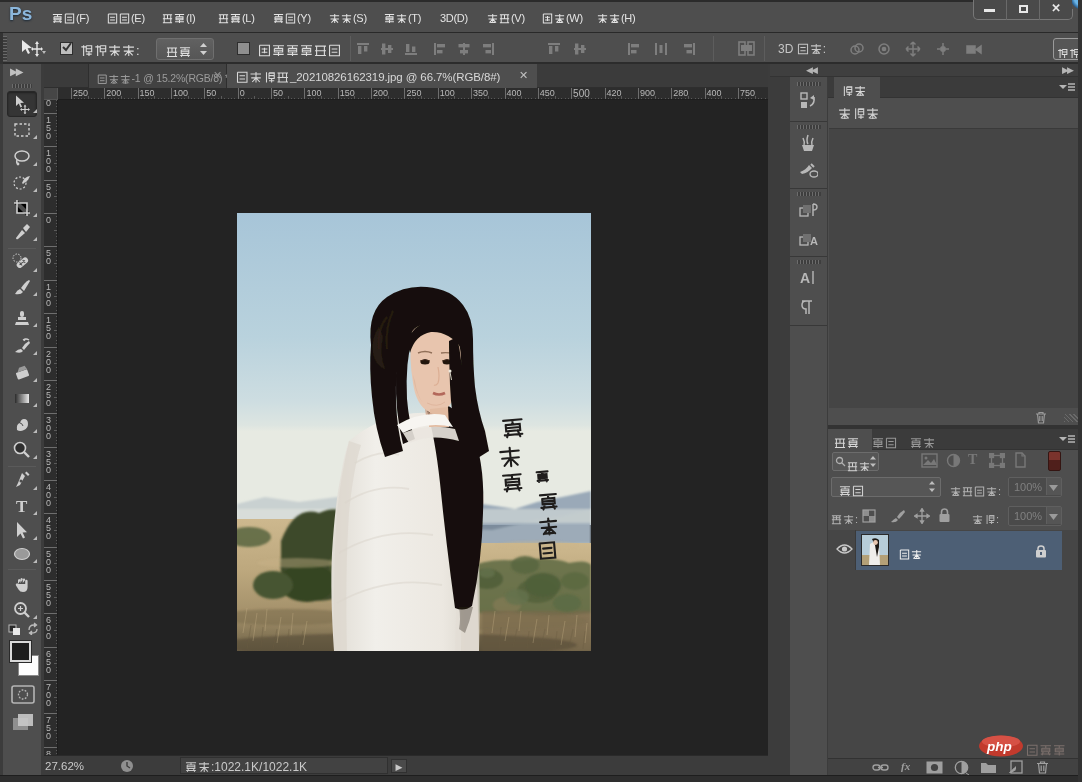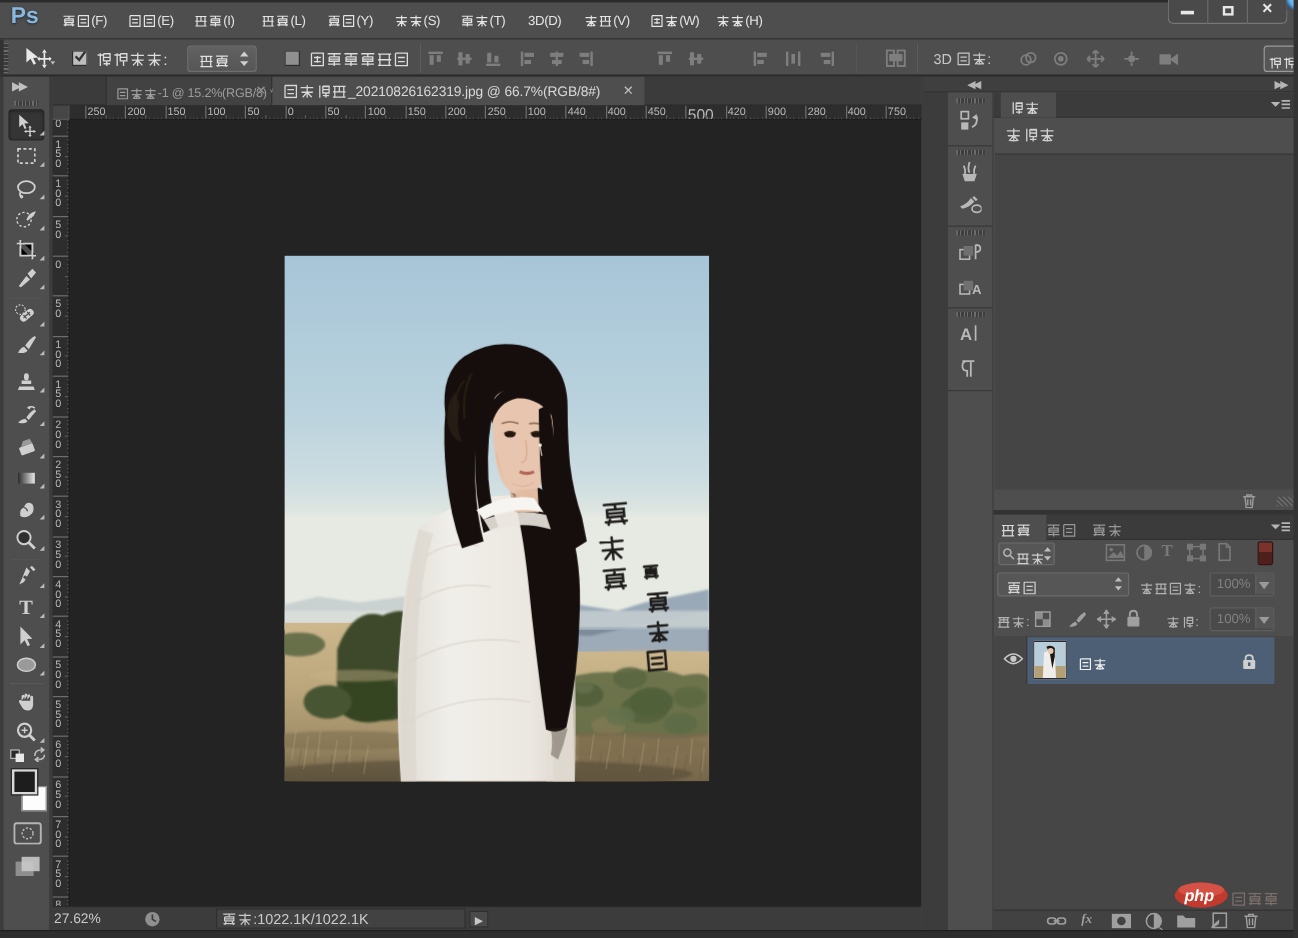--- a/index.html
+++ b/index.html
@@ -558,21 +558,21 @@
     <div style="position:absolute;left:383.1px;top:9.5px;width:1px;height:2.5px;background:#5a5a5a"></div>
     <div style="position:absolute;left:386.4px;top:9.5px;width:1px;height:2.5px;background:#5a5a5a"></div>
     <div style="position:absolute;left:389.8px;top:9.5px;width:1px;height:2.5px;background:#5a5a5a"></div>
     <div style="position:absolute;left:393.1px;top:9.5px;width:1px;height:2.5px;background:#5a5a5a"></div>
     <div style="position:absolute;left:396.4px;top:8.0px;width:1px;height:4px;background:#5a5a5a"></div>
     <div style="position:absolute;left:399.8px;top:9.5px;width:1px;height:2.5px;background:#5a5a5a"></div>
     <div style="position:absolute;left:403.1px;top:9.5px;width:1px;height:2.5px;background:#5a5a5a"></div>
     <div style="position:absolute;left:406.4px;top:9.5px;width:1px;height:2.5px;background:#5a5a5a"></div>
     <div style="position:absolute;left:409.8px;top:9.5px;width:1px;height:2.5px;background:#5a5a5a"></div>
     <div style="position:absolute;left:413.1px;top:0;width:1px;height:12px;background:#6e6e6e"></div>
-    <div style="position:absolute;left:415.1px;top:0px;font-size:9px;color:#b8b8b8">440</div>
+    <div style="position:absolute;left:415.1px;top:0px;font-size:9px;color:#b8b8b8">350</div>
     <div style="position:absolute;left:416.4px;top:9.5px;width:1px;height:2.5px;background:#5a5a5a"></div>
     <div style="position:absolute;left:419.8px;top:9.5px;width:1px;height:2.5px;background:#5a5a5a"></div>
     <div style="position:absolute;left:423.1px;top:9.5px;width:1px;height:2.5px;background:#5a5a5a"></div>
     <div style="position:absolute;left:426.4px;top:9.5px;width:1px;height:2.5px;background:#5a5a5a"></div>
     <div style="position:absolute;left:429.8px;top:8.0px;width:1px;height:4px;background:#5a5a5a"></div>
     <div style="position:absolute;left:433.1px;top:9.5px;width:1px;height:2.5px;background:#5a5a5a"></div>
     <div style="position:absolute;left:436.4px;top:9.5px;width:1px;height:2.5px;background:#5a5a5a"></div>
     <div style="position:absolute;left:439.8px;top:9.5px;width:1px;height:2.5px;background:#5a5a5a"></div>
     <div style="position:absolute;left:443.1px;top:9.5px;width:1px;height:2.5px;background:#5a5a5a"></div>
     <div style="position:absolute;left:446.5px;top:0;width:1px;height:12px;background:#6e6e6e"></div>
@@ -591,21 +591,21 @@
     <div style="position:absolute;left:483.1px;top:9.5px;width:1px;height:2.5px;background:#5a5a5a"></div>
     <div style="position:absolute;left:486.5px;top:9.5px;width:1px;height:2.5px;background:#5a5a5a"></div>
     <div style="position:absolute;left:489.8px;top:9.5px;width:1px;height:2.5px;background:#5a5a5a"></div>
     <div style="position:absolute;left:493.1px;top:9.5px;width:1px;height:2.5px;background:#5a5a5a"></div>
     <div style="position:absolute;left:496.5px;top:8.0px;width:1px;height:4px;background:#5a5a5a"></div>
     <div style="position:absolute;left:499.8px;top:9.5px;width:1px;height:2.5px;background:#5a5a5a"></div>
     <div style="position:absolute;left:503.1px;top:9.5px;width:1px;height:2.5px;background:#5a5a5a"></div>
     <div style="position:absolute;left:506.5px;top:9.5px;width:1px;height:2.5px;background:#5a5a5a"></div>
     <div style="position:absolute;left:509.8px;top:9.5px;width:1px;height:2.5px;background:#5a5a5a"></div>
     <div style="position:absolute;left:513.1px;top:0;width:1px;height:12px;background:#6e6e6e"></div>
-    <div style="position:absolute;left:515.1px;top:0px;font-size:13px;color:#b8b8b8">500</div>
+    <div style="position:absolute;left:515.1px;top:0px;font-size:10px;color:#b8b8b8">500</div>
     <div style="position:absolute;left:516.5px;top:9.5px;width:1px;height:2.5px;background:#5a5a5a"></div>
     <div style="position:absolute;left:519.8px;top:9.5px;width:1px;height:2.5px;background:#5a5a5a"></div>
     <div style="position:absolute;left:523.2px;top:9.5px;width:1px;height:2.5px;background:#5a5a5a"></div>
     <div style="position:absolute;left:526.5px;top:9.5px;width:1px;height:2.5px;background:#5a5a5a"></div>
     <div style="position:absolute;left:529.8px;top:8.0px;width:1px;height:4px;background:#5a5a5a"></div>
     <div style="position:absolute;left:533.2px;top:9.5px;width:1px;height:2.5px;background:#5a5a5a"></div>
     <div style="position:absolute;left:536.5px;top:9.5px;width:1px;height:2.5px;background:#5a5a5a"></div>
     <div style="position:absolute;left:539.8px;top:9.5px;width:1px;height:2.5px;background:#5a5a5a"></div>
     <div style="position:absolute;left:543.2px;top:9.5px;width:1px;height:2.5px;background:#5a5a5a"></div>
     <div style="position:absolute;left:546.5px;top:0;width:1px;height:12px;background:#6e6e6e"></div>

